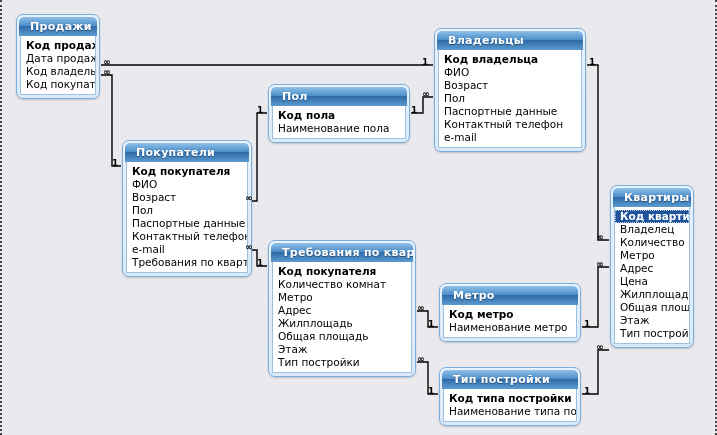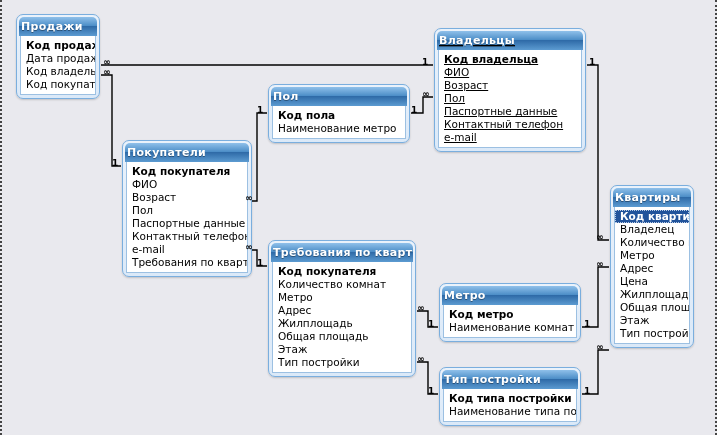--- a/index.html
+++ b/index.html
@@ -31,21 +31,21 @@
     box-shadow:0 1px 2px rgba(0,0,0,.18);
   }
   .tbl .hdr{
     height:19px;
     border-radius:5px 5px 0 0;
     background:linear-gradient(180deg,#8fc0ea 0%,#4e8fc8 45%,#2f6ba8 50%,#5c9bd1 100%);
     color:#ffffff;
     font-size:11px;
     font-weight:bold;
     line-height:19px;
-    padding:0 0 0 2px;
+    padding:0 0 0 11px;
     letter-spacing:.3px;
     text-shadow:0 1px 0 rgba(0,0,0,.35);
     overflow:hidden;
     white-space:nowrap;
   }
   .tbl .body{
     background:#ffffff;
     border:1px solid #9cc0e2;
     border-top:none;
     margin:0 1px 1px 1px;
@@ -89,37 +89,37 @@
   <div id="tables-layer">
       <div class="tbl" style="left: 14px; top: 14px; width: 84px;">
         <div class="hdr">Продажи</div>
         <div class="body">
           <div class="fld pk">Код продажи</div>
           <div class="fld">Дата продажи</div>
           <div class="fld">Код владельца</div>
           <div class="fld">Код покупателя</div>
         </div>
       </div>
-      <div class="tbl" style="left: 432px; top: 28px; width: 152px; text-decoration: underline;">
+      <div class="tbl" style="left: 432px; top: 28px; width: 152px;">
         <div class="hdr">Владельцы</div>
         <div class="body">
           <div class="fld pk">Код владельца</div>
           <div class="fld">ФИО</div>
           <div class="fld">Возраст</div>
           <div class="fld">Пол</div>
           <div class="fld">Паспортные данные</div>
           <div class="fld">Контактный телефон</div>
           <div class="fld">e-mail</div>
         </div>
       </div>
       <div class="tbl" style="left: 266px; top: 84px; width: 142px;">
         <div class="hdr">Пол</div>
         <div class="body">
           <div class="fld pk">Код пола</div>
-          <div class="fld">Наименование метро</div>
+          <div class="fld">Наименование пола</div>
         </div>
       </div>
       <div class="tbl" style="left: 120px; top: 140px; width: 130px;">
         <div class="hdr">Покупатели</div>
         <div class="body">
           <div class="fld pk">Код покупателя</div>
           <div class="fld">ФИО</div>
           <div class="fld">Возраст</div>
           <div class="fld">Пол</div>
           <div class="fld">Паспортные данные</div>
@@ -153,21 +153,21 @@
           <div class="fld">Жилплощадь</div>
           <div class="fld">Общая площадь</div>
           <div class="fld">Этаж</div>
           <div class="fld">Тип постройки</div>
         </div>
       </div>
       <div class="tbl" style="left: 437px; top: 283px; width: 142px;">
         <div class="hdr">Метро</div>
         <div class="body">
           <div class="fld pk">Код метро</div>
-          <div class="fld">Наименование комнат</div>
+          <div class="fld">Наименование метро</div>
         </div>
       </div>
       <div class="tbl" style="left: 437px; top: 367px; width: 142px;">
         <div class="hdr">Тип постройки</div>
         <div class="body">
           <div class="fld pk">Код типа постройки</div>
           <div class="fld">Наименование типа постройки</div>
         </div>
       </div>
     </div>

